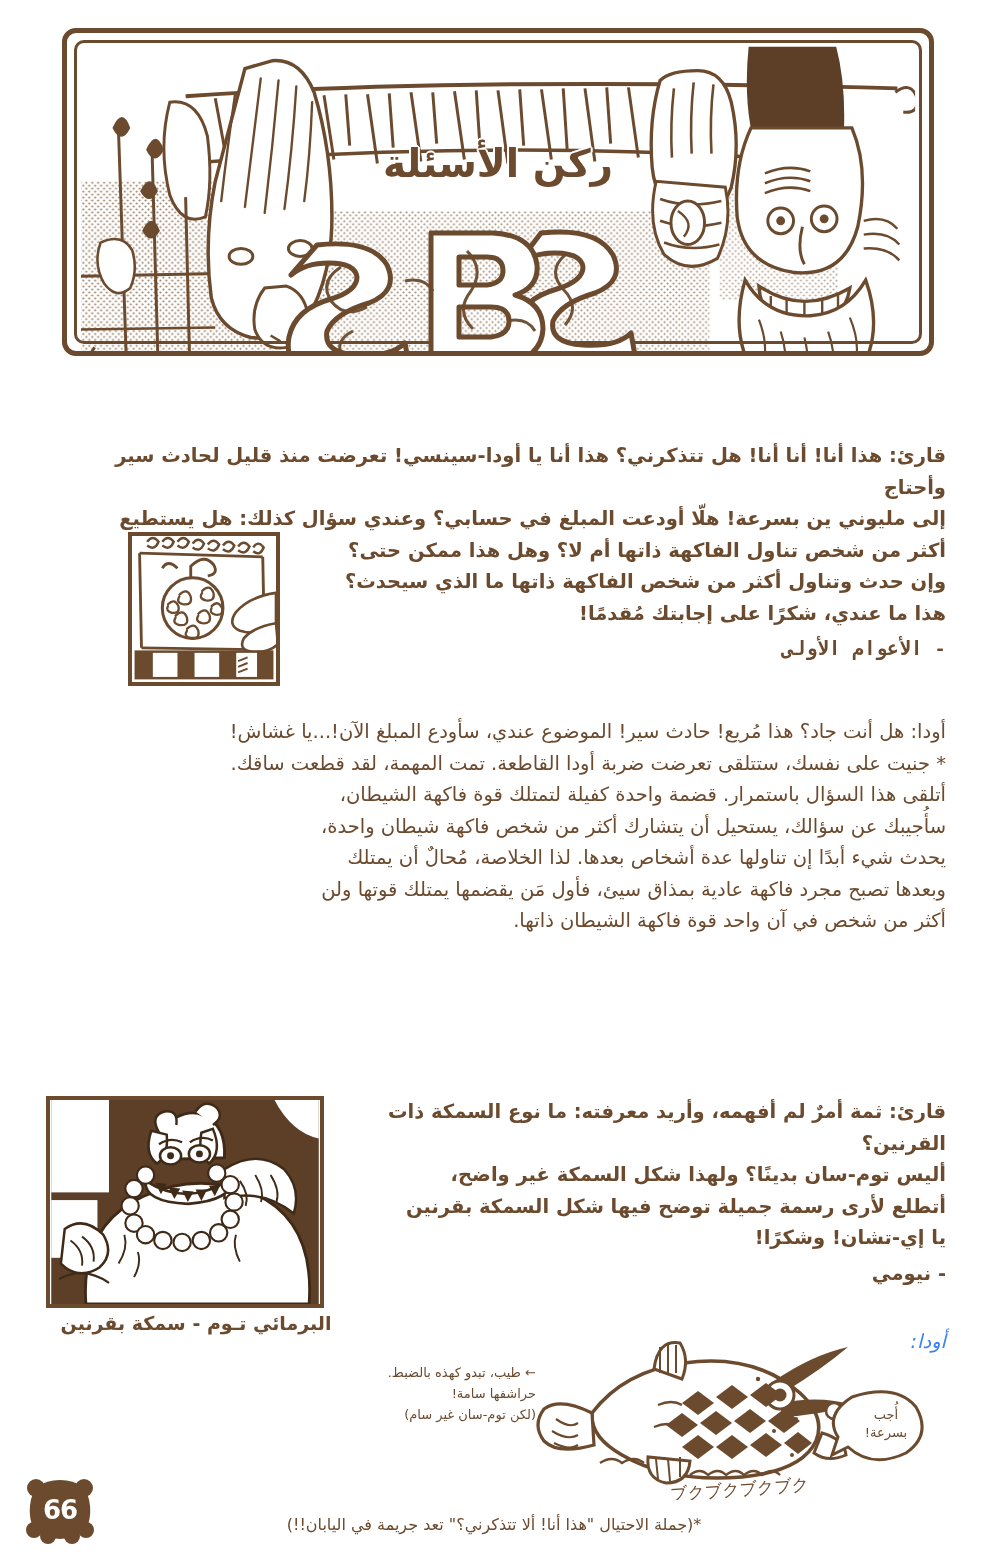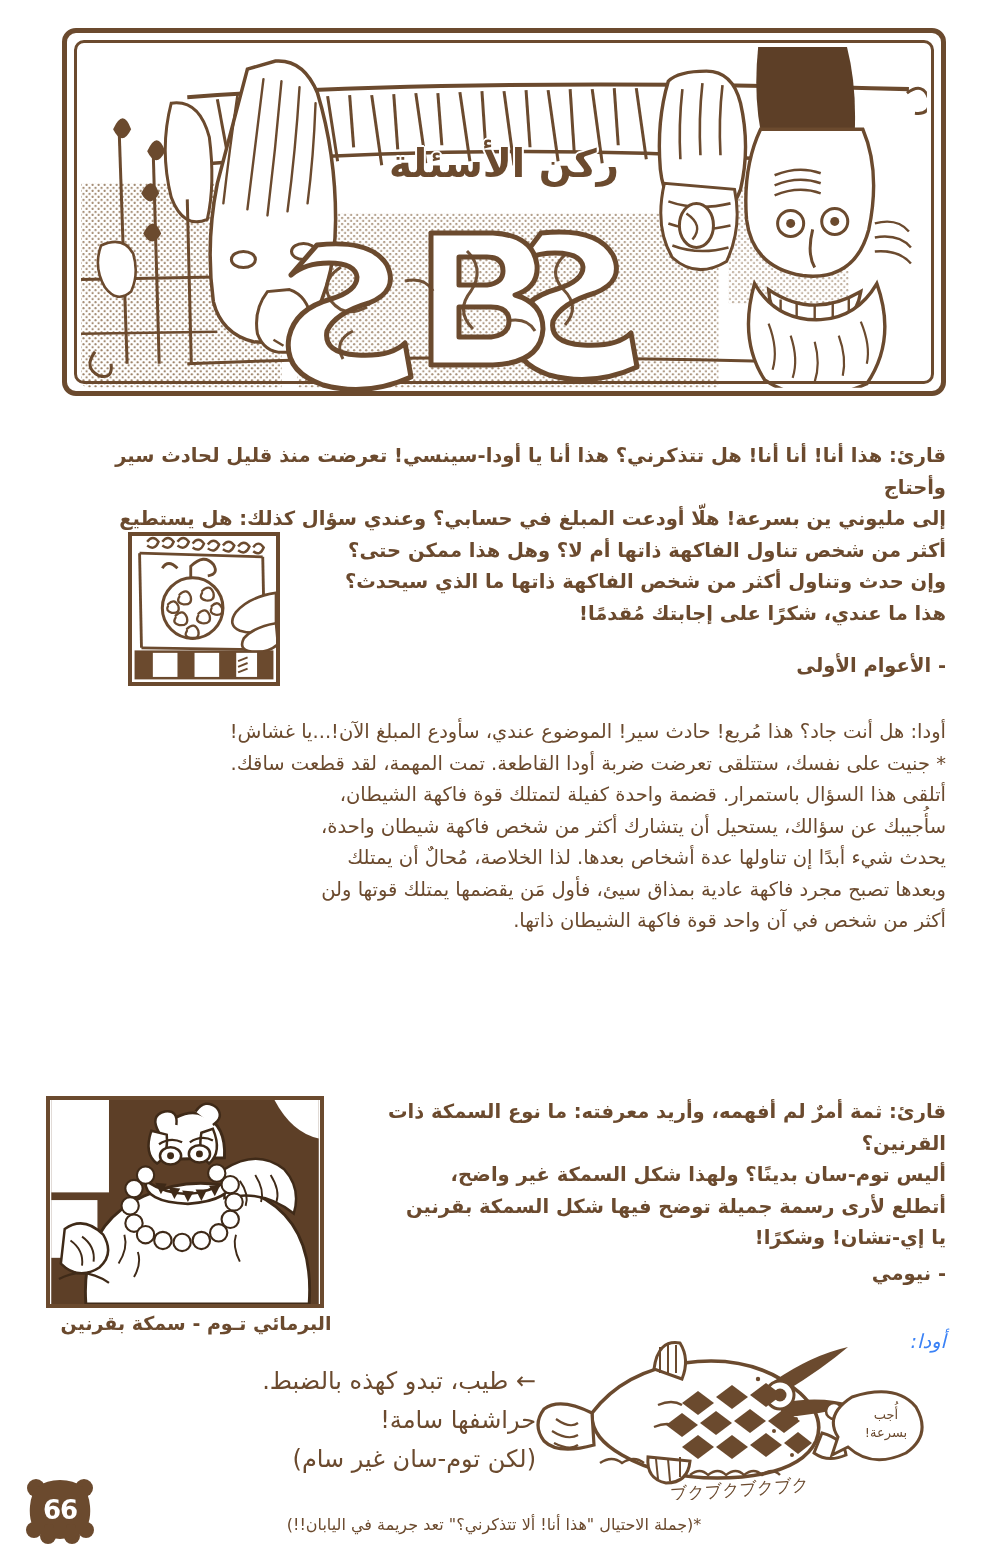--- a/index.html
+++ b/index.html
@@ -16,22 +16,21 @@
     font-family: "DejaVu Sans", "Liberation Sans", sans-serif;
     color: #6b4a2e;
   }
 
   
   .header-banner {
     position: absolute;
     left: 62px;
     top: 28px;
     width: 872px;
-    height: 368px;
-    padding-left: 12px;
+    height: 328px;
   }
   .banner-frame {
     position: absolute;
     inset: 0;
     border: 5px solid #6b4a2e;
     border-radius: 14px;
     box-sizing: border-box;
     background: #ffffff;
     overflow: hidden;
   }
@@ -92,21 +91,22 @@
     top: 440px;
     width: 858px;
   }
   #block-q1 .line { display: block; }
   #block-q1 .l3 { padding-left: 246px; }
   #block-q1 .l4 { padding-left: 246px; }
   #block-q1 .l5 { padding-left: 246px; }
   #block-q1 .sign {
     display: block;
     padding-left: 246px;
-    margin-top: 21px;
+    margin-top: 6px;
+    font-family: Liberation Mono, monospace;
   }
 
   
   #block-a1 {
     left: 88px;
     top: 716px;
     width: 858px;
   }
   #block-a1 .line { display: block; }
 
@@ -152,21 +152,21 @@
     direction: rtl;
     font-style: italic;
   }
   #fish-notes {
     position: absolute;
     left: 256px;
     top: 1362px;
     width: 280px;
     text-align: right;
     direction: rtl;
-    font-size: 24px;
+    font-size: 13px;
     line-height: 1.62;
     color: #6b4a2e;
   }
   #fish-notes .line { display: block; }
   #fish-drawing {
     position: absolute;
     left: 530px;
     top: 1335px;
     width: 400px;
     height: 165px;

